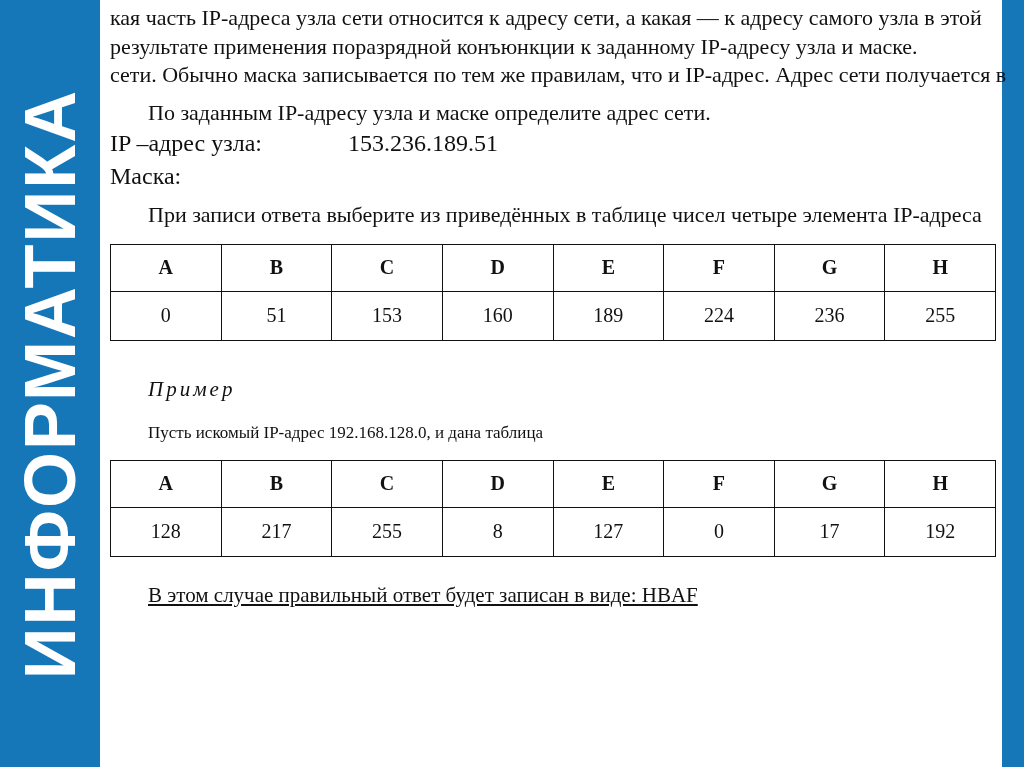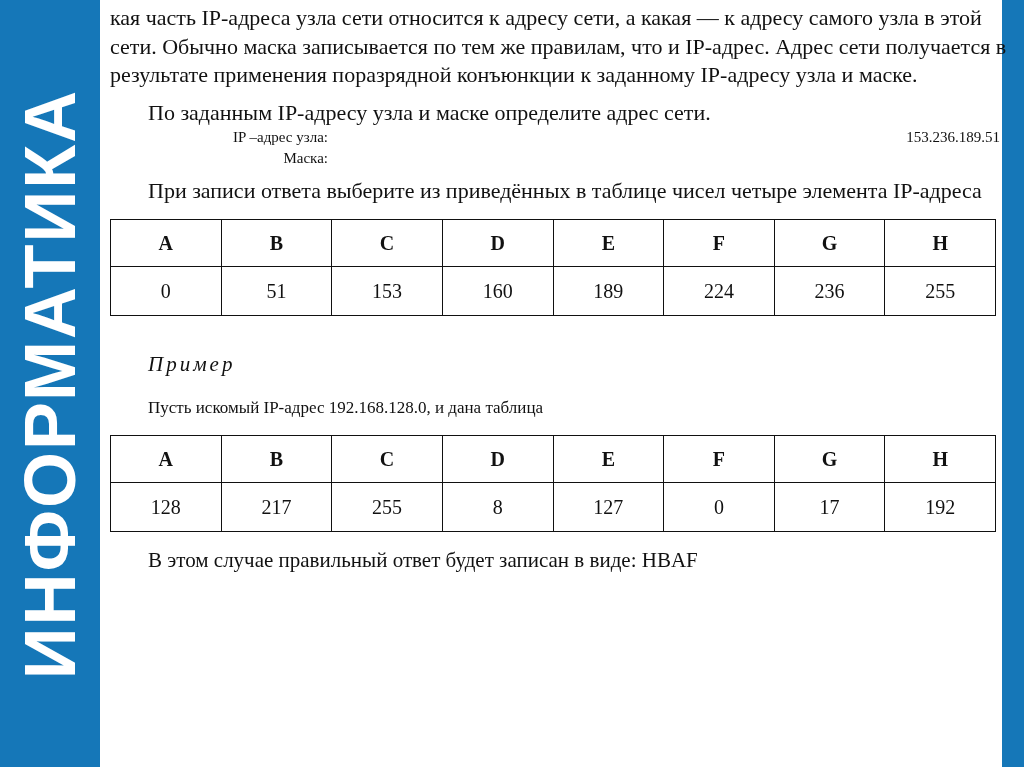--- a/index.html
+++ b/index.html
@@ -80,23 +80,22 @@
     text-indent: 38px;
     font-family: Liberation Serif, serif;
   }
   .block-gap {
     height: 9px;
   }
 
   
   .kv {
     display: flex;
-    font-size: 15px;
+    font-size: 24px;
     line-height: 1.35;
-    text-align: right;
   }
   .kv .k {
     width: 218px;
     flex: 0 0 218px;
   }
   .kv .v {
     flex: 1 1 auto;
     margin-left: 20px;
   }
 
@@ -129,38 +128,39 @@
     text-indent: 38px;
   }
   .example-line {
     font-size: 17px;
     text-indent: 38px;
     margin-top: 2px;
   }
   .answer-line {
     font-size: 21px;
     text-indent: 38px;
-    margin-top: 16px;
+    margin-top: 26px;
+    text-decoration: underline;
   }
 </style>
 </head>
 <body>
 
 <div id="sidebar">
   <div id="sidebar-title">ИНФОРМАТИКА</div>
 </div>
 
 <div id="right-strip"></div>
 
 <div id="page">
   <div id="content">
 
     <p class="para">кая часть IP-адреса узла сети относится к адресу сети, а какая — к адресу самого узла в этой</p>
+    <p class="para">результате применения поразрядной конъюнкции к заданному IP-адресу узла и маске.</p>
     <p class="para">сети. Обычно маска записывается по тем же правилам, что и IP-адрес.  Адрес сети получается в</p>
-    <p class="para">результате применения поразрядной конъюнкции к заданному IP-адресу узла и маске.</p>
 
     <div class="block-gap"></div>
 
     <p class="para indent">По заданным  IP-адресу узла и маске определите адрес сети.</p>
 
     <div class="kv">
       <div class="k">IP –адрес узла:</div>
       <div class="v">153.236.189.51</div>
     </div>
     <div class="kv">

